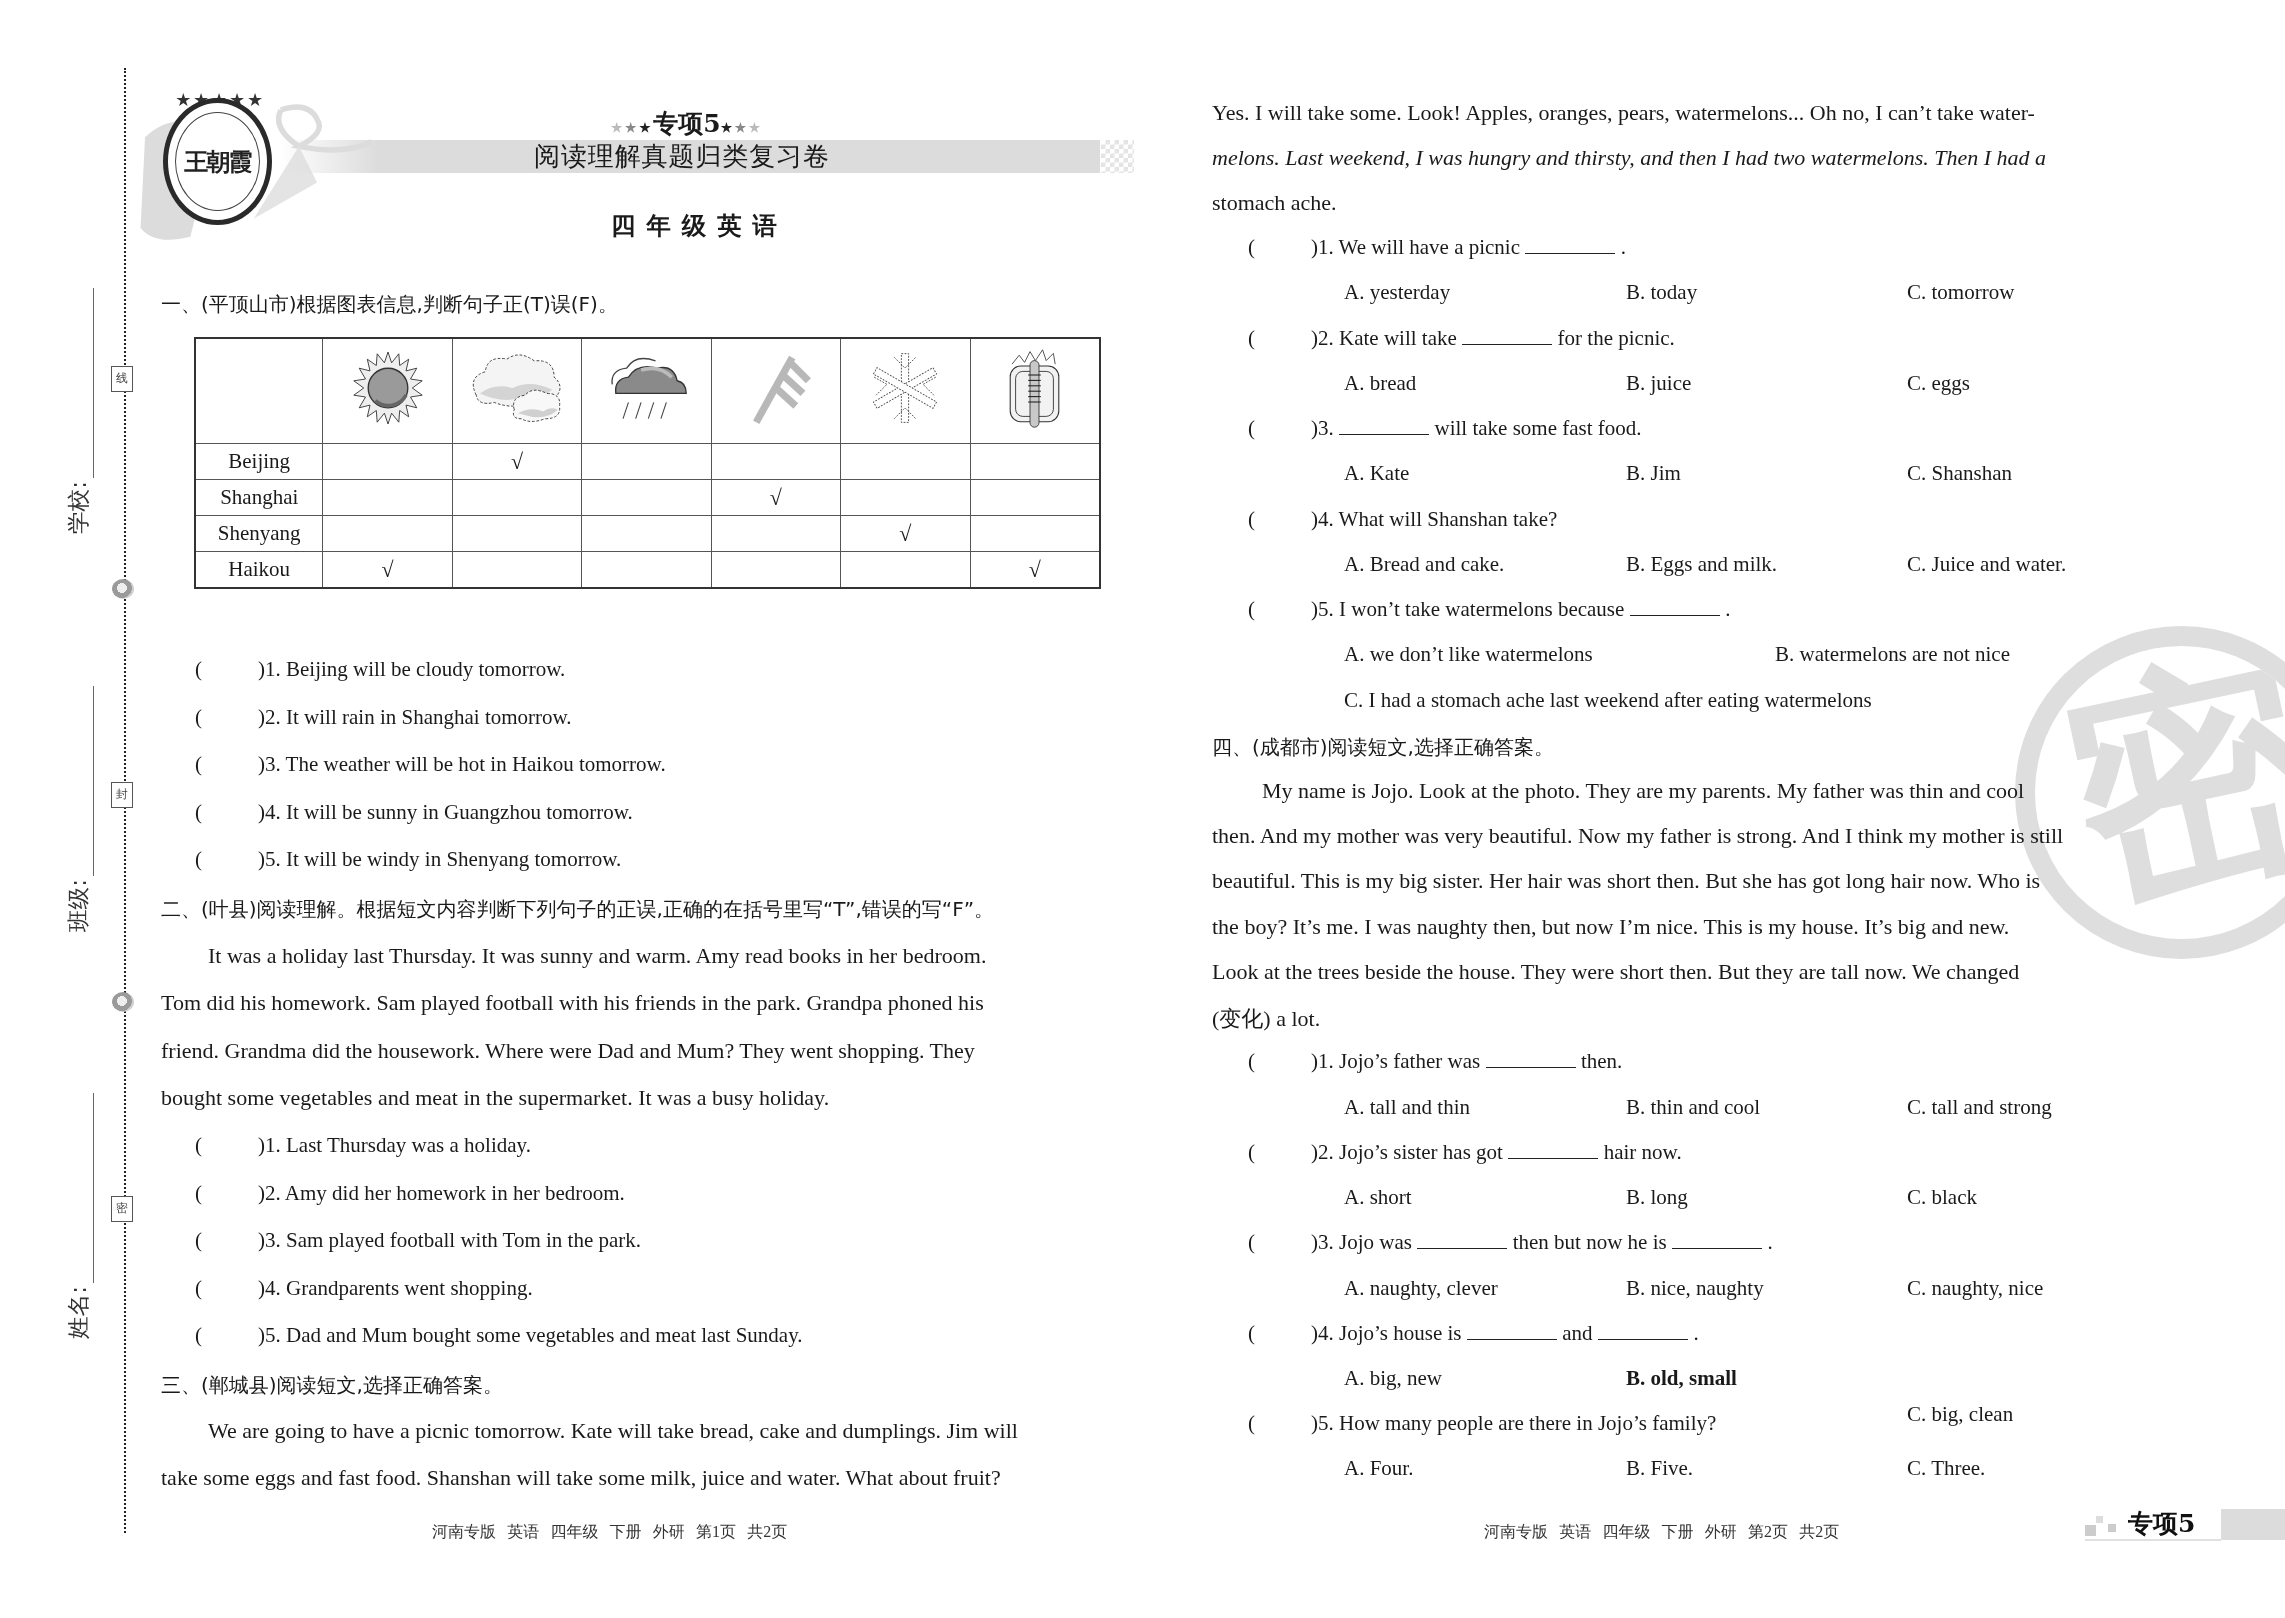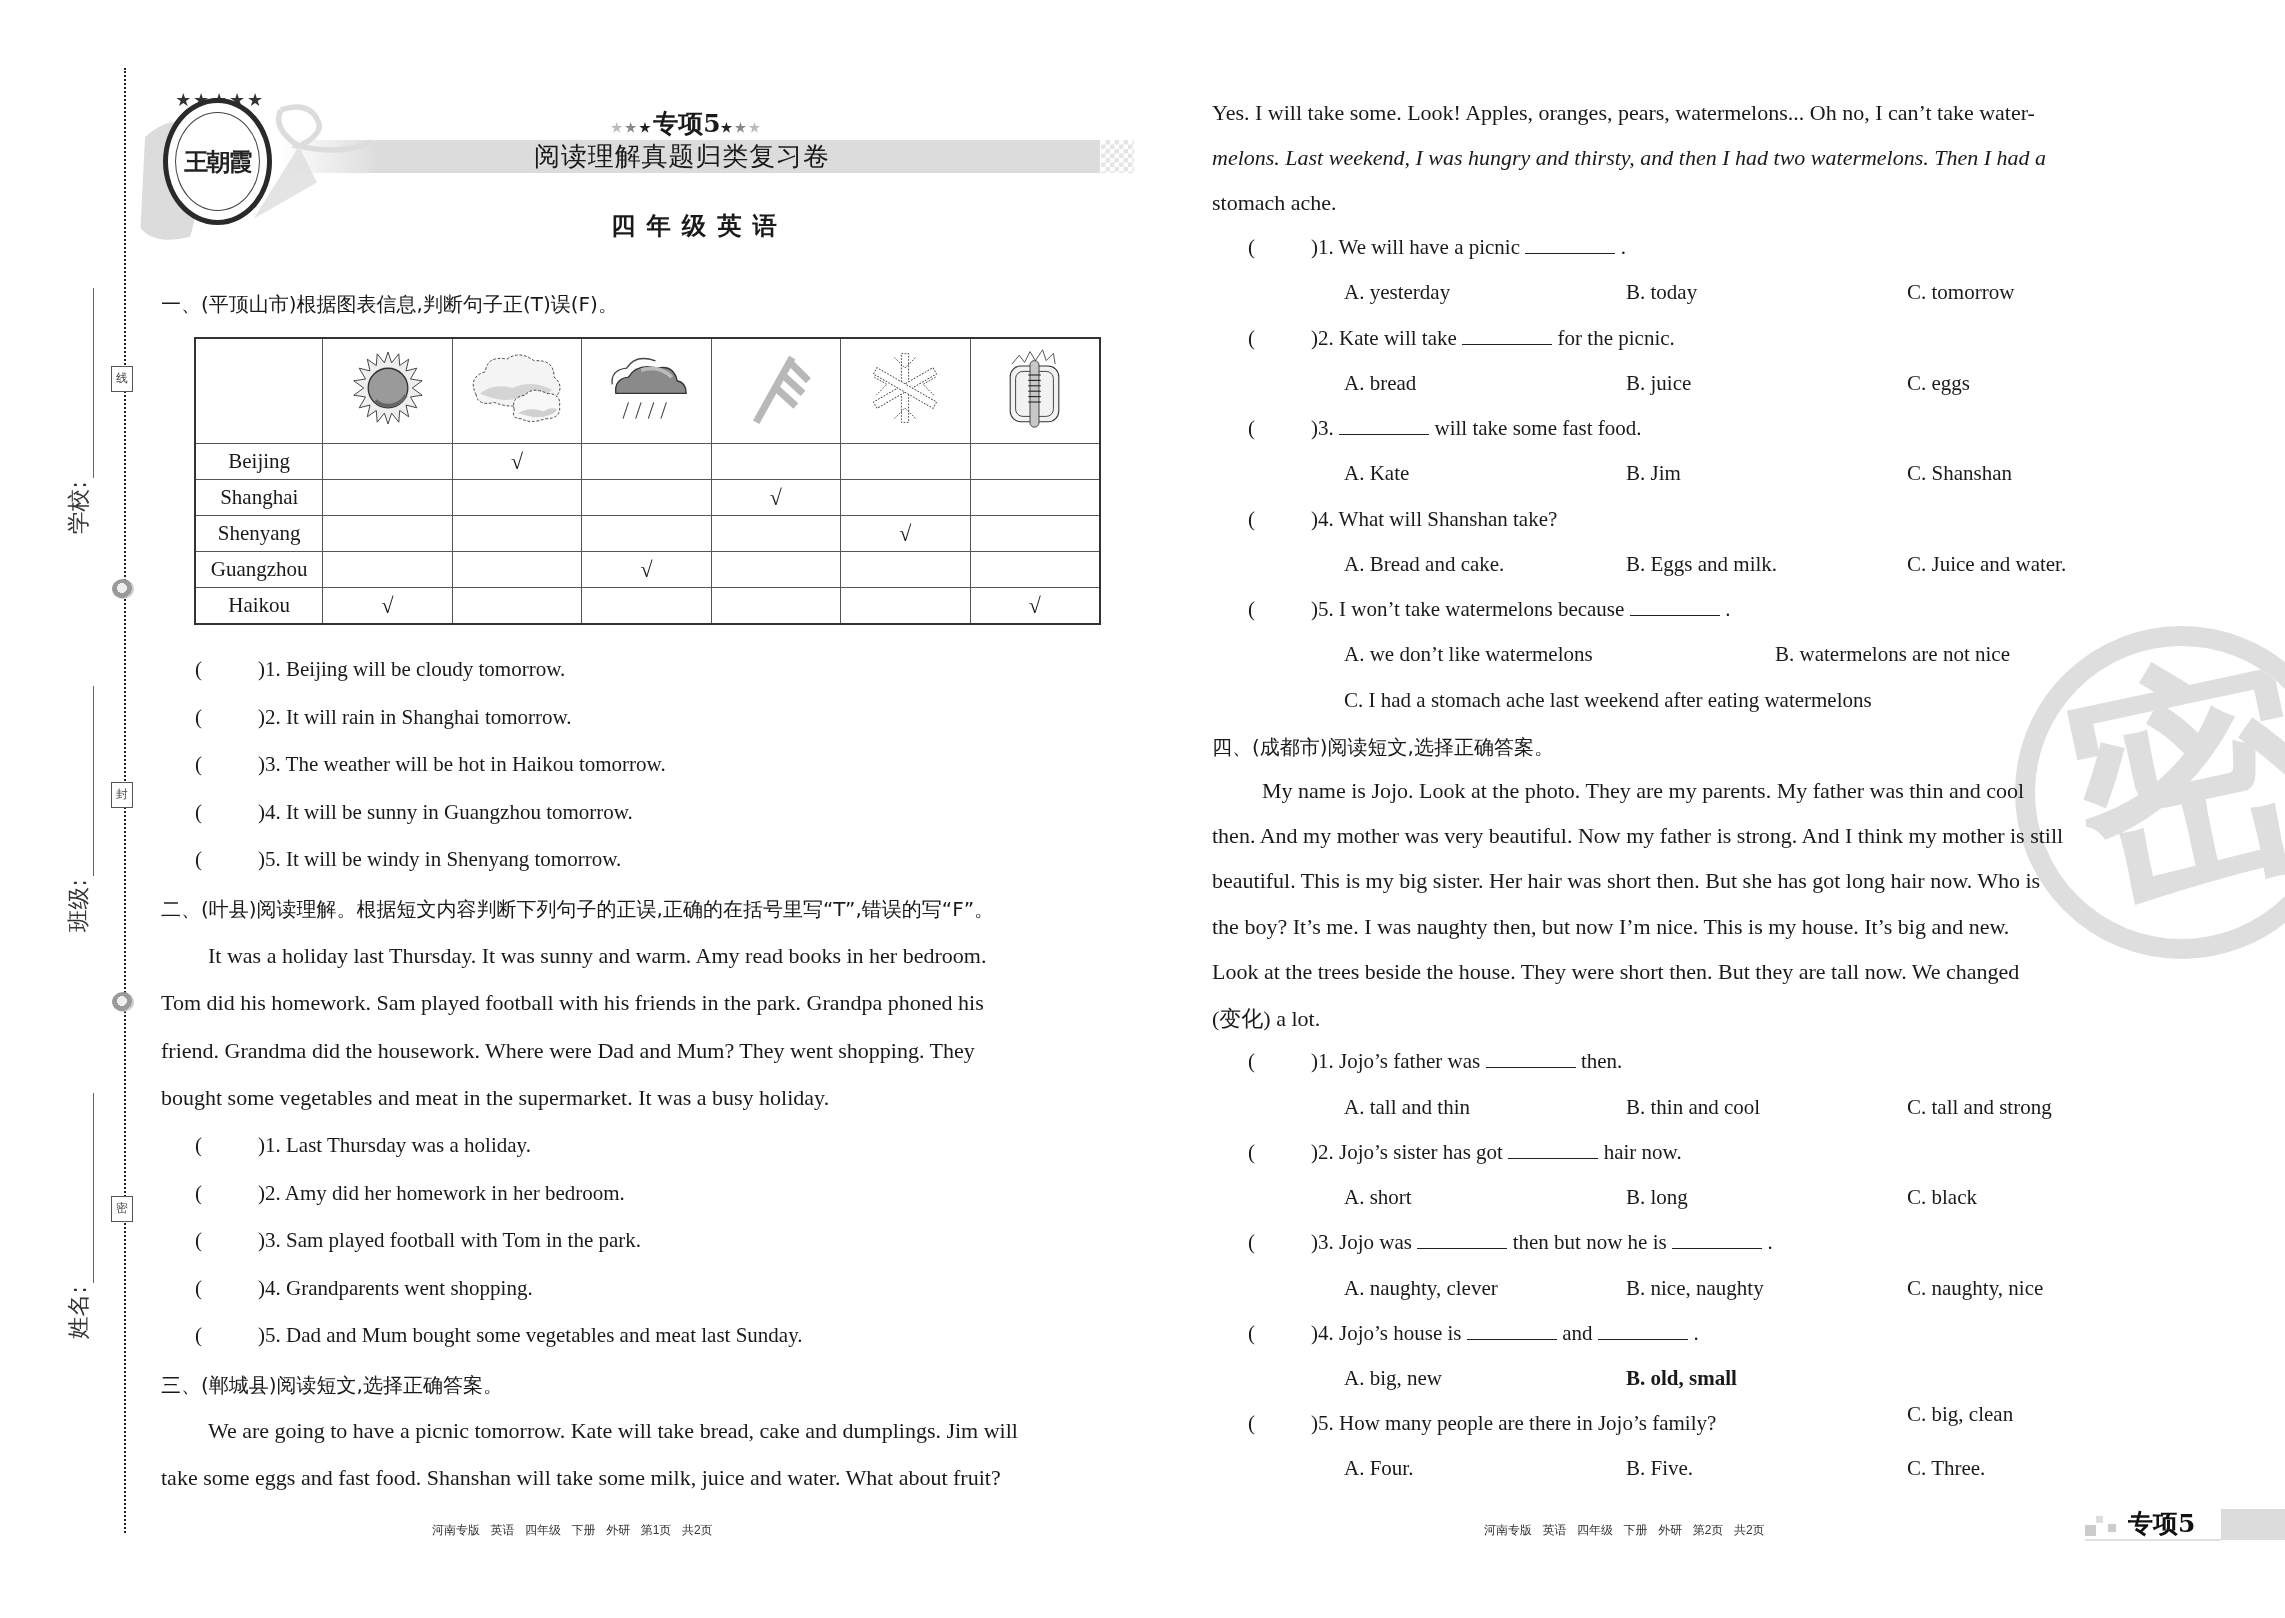--- a/index.html
+++ b/index.html
@@ -49,21 +49,21 @@
   .blank { display:inline-block; width:90px; border-bottom:1.4px solid #222; height:18px; vertical-align:baseline; margin:0 5.4px; }
 
   
   table.wx { position:absolute; left:194px; top:337px; width:907px; border-collapse:collapse;
              border:2.7px solid #333; font-family:"Liberation Serif", serif; font-size:21px; }
   table.wx td { border:1.4px solid #555; text-align:center; padding:0; height:35px; }
   table.wx tr.hdr td { height:104px; }
   table.wx td.city { width:126px; }
   table.wx td.cell { width:128px; font-size:22px; }
 
-  .footer { position:absolute; font-family:Liberation Sans, sans-serif; font-size:12px; color:#333; white-space:nowrap; word-spacing:7.2px; }
+  .footer { position:absolute; font-family:Liberation Serif, serif; font-size:16px; color:#333; white-space:nowrap; word-spacing:7.2px; }
 
   .watermark { position:absolute; left:2015px; top:626px; width:333px; height:333px; border-radius:50%;
                border:20px solid #dedede; box-sizing:border-box; overflow:hidden; }
   .watermark span { position:absolute; left:36px; top:16.3px; font-size:235px; font-weight:bold; color:#dedede;
                     font-family:"DejaVu Sans", sans-serif; transform:rotate(-12deg); line-height:1; }
 
   .badge { position:absolute; left:2085px; top:1509px; width:201px; height:31px; }
   .badge .sq1 { position:absolute; left:0; top:16.3px; width:11px; height:11px; background:#ccc; }
   .badge .sq2 { position:absolute; left:11px; top:7.2px; width:7.2px; height:7.2px; background:#ddd; }
   .badge .sq3 { position:absolute; left:22.6px; top:14.5px; width:8.1px; height:8.1px; background:#ccc; }
@@ -210,29 +210,20 @@
   <tr>
     <td class="city">Shenyang</td>
     <td class="cell"></td>
     <td class="cell"></td>
     <td class="cell"></td>
     <td class="cell"></td>
     <td class="cell">√</td>
     <td class="cell"></td>
   </tr>
   <tr>
-    <td class="city">Guangzhou</td>
-    <td class="cell"></td>
-    <td class="cell"></td>
-    <td class="cell">√</td>
-    <td class="cell"></td>
-    <td class="cell"></td>
-    <td class="cell"></td>
-  </tr>
-  <tr>
     <td class="city">Haikou</td>
     <td class="cell">√</td>
     <td class="cell"></td>
     <td class="cell"></td>
     <td class="cell"></td>
     <td class="cell"></td>
     <td class="cell">√</td>
   </tr>
 </tbody>
   </table>

